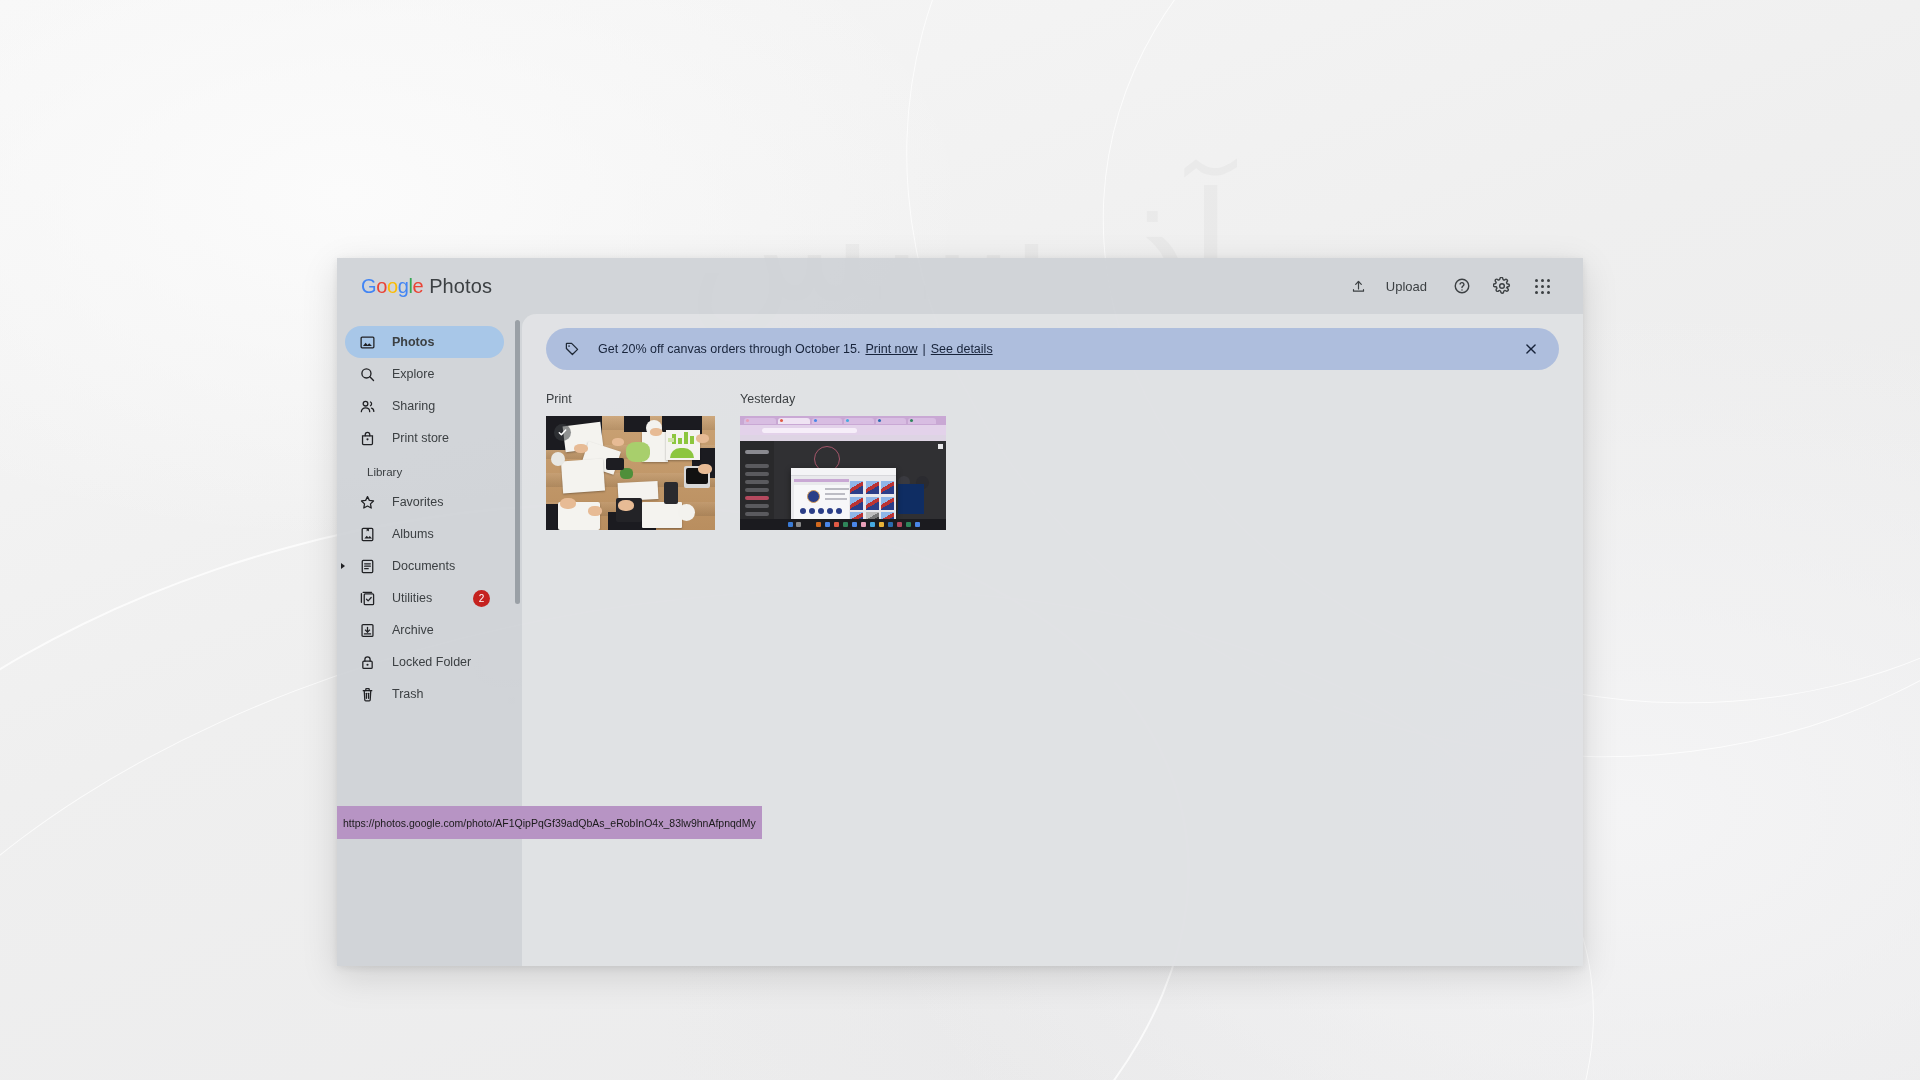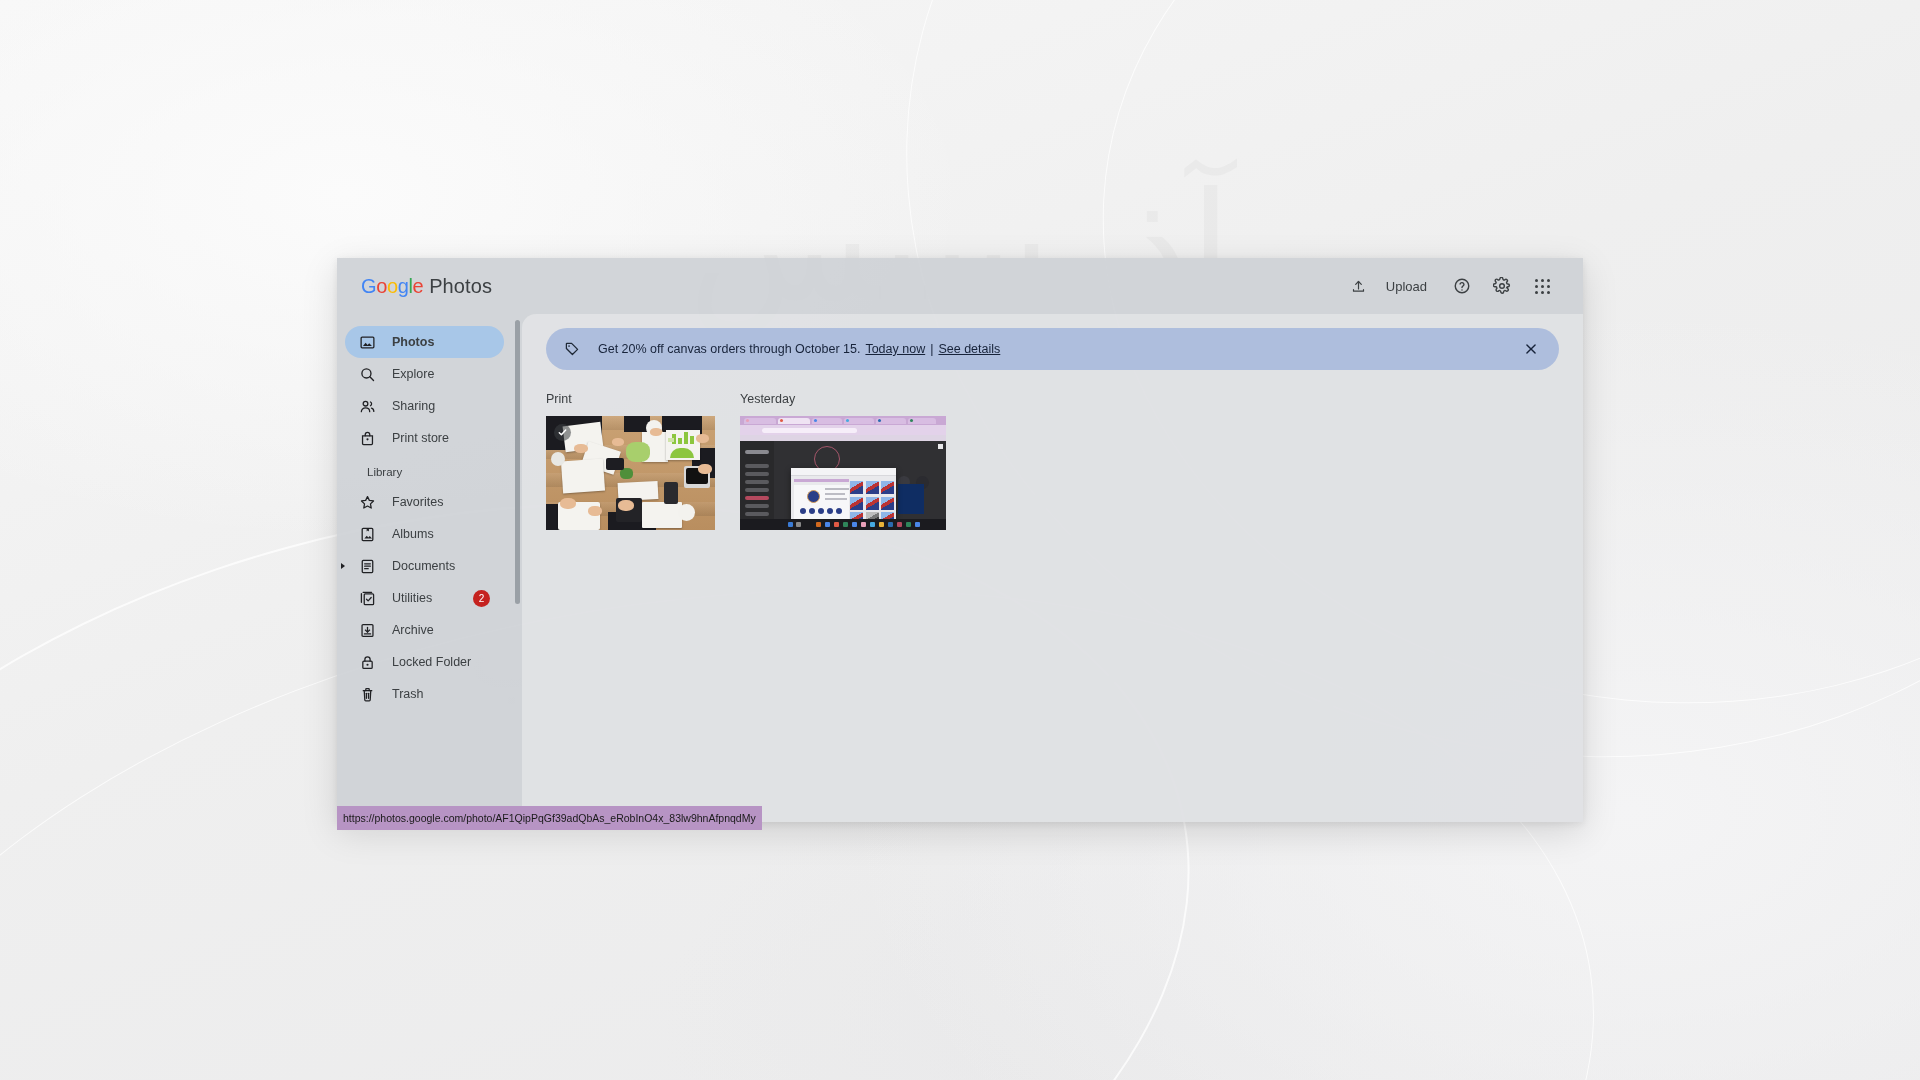--- a/index.html
+++ b/index.html
@@ -51,21 +51,21 @@
     position: absolute; top: 10px; left: 50%;
     transform: translateX(-50%);
     font-size: 150px; direction: rtl; letter-spacing: 6px;
     color: rgba(0,0,0,0.028);
   }
 
   
   #app-window {
     position: absolute;
     left: 337px; top: 258px;
-    width: 1246px; height: 564px;
+    width: 1246px; height: 708px;
     background: rgba(207,210,214,0.93);
     box-shadow: 0 10px 34px rgba(0,0,0,0.13), 0 2px 8px rgba(0,0,0,0.08);
     display: flex; flex-direction: column;
     overflow: hidden;
   }
 
   
   #topbar {
     height: 56px; flex: 0 0 56px;
     display: flex; align-items: center;
@@ -262,21 +262,21 @@
   .ig-filtergrid span.gray { background: linear-gradient(150deg,#bdbdbd 0%,#bdbdbd 38%,#777 38%,#777 58%,#3d3d3d 58%,#3d3d3d 100%); }
   .ig-story { position: absolute; bottom: 16px; height: 30px; background: #0b2a6b; }
   .ig-taskbar { position: absolute; left: 0; right: 0; bottom: 0; height: 11px; background: #1b1b1f; }
   .ig-tbicon { position: absolute; bottom: 3px; width: 5px; height: 5px; border-radius: 1px; }
   .ig-circle { position: absolute; border-radius: 50%; }
 
   
   #status-url {
     position: absolute;
     left: 337px; top: 806px;
-    height: 24px;
+    height: 33px;
     background: #b794c4;
     color: #1a1a1a;
     font-size: 10.5px;
     display: flex; align-items: center;
     padding: 0 6px;
     white-space: nowrap;
     font-family: "Liberation Sans", sans-serif;
   }
 </style>
 </head>
@@ -490,21 +490,21 @@
 
       <div id="promo-banner">
         <span class="tag-icon">
           <svg viewBox="0 0 24 24" fill="none" stroke="currentColor" stroke-width="1.9" stroke-linejoin="round">
             <path d="M3.6 11.3V4.2a.7.7 0 0 1 .7-.7h7.1l9 9-7.8 7.8z"></path>
             <circle cx="7.6" cy="7.5" r="1.3" fill="currentColor" stroke="none"></circle>
           </svg>
         </span>
         <div id="promo-text">
           <span>Get 20% off canvas orders through October 15.</span>
-          <span class="link" style="margin-left:5px">Today now</span>
+          <span class="link" style="margin-left:5px">Print now</span>
           <span class="sep">|</span>
           <span class="link">See details</span>
         </div>
         <button id="promo-close">
           <span style="display:flex">
             <svg width="14" height="14" viewBox="0 0 24 24" stroke="currentColor" stroke-width="2.4" stroke-linecap="round">
               <line x1="5" y1="5" x2="19" y2="19"></line>
                 <line x1="19" y1="5" x2="5" y2="19"></line>
             </svg>
           </span>

